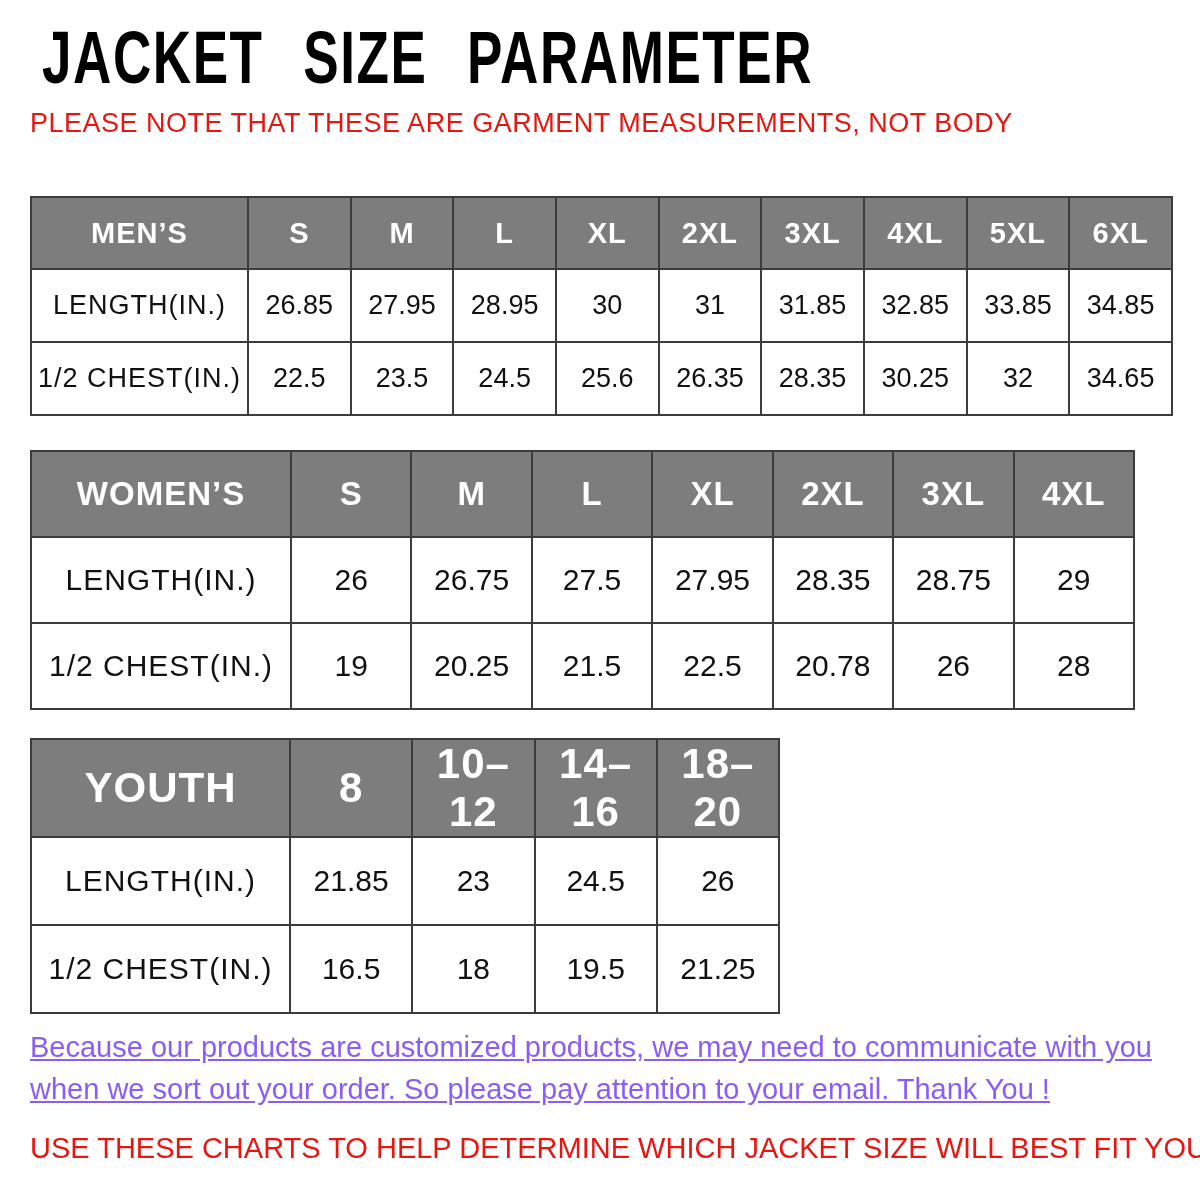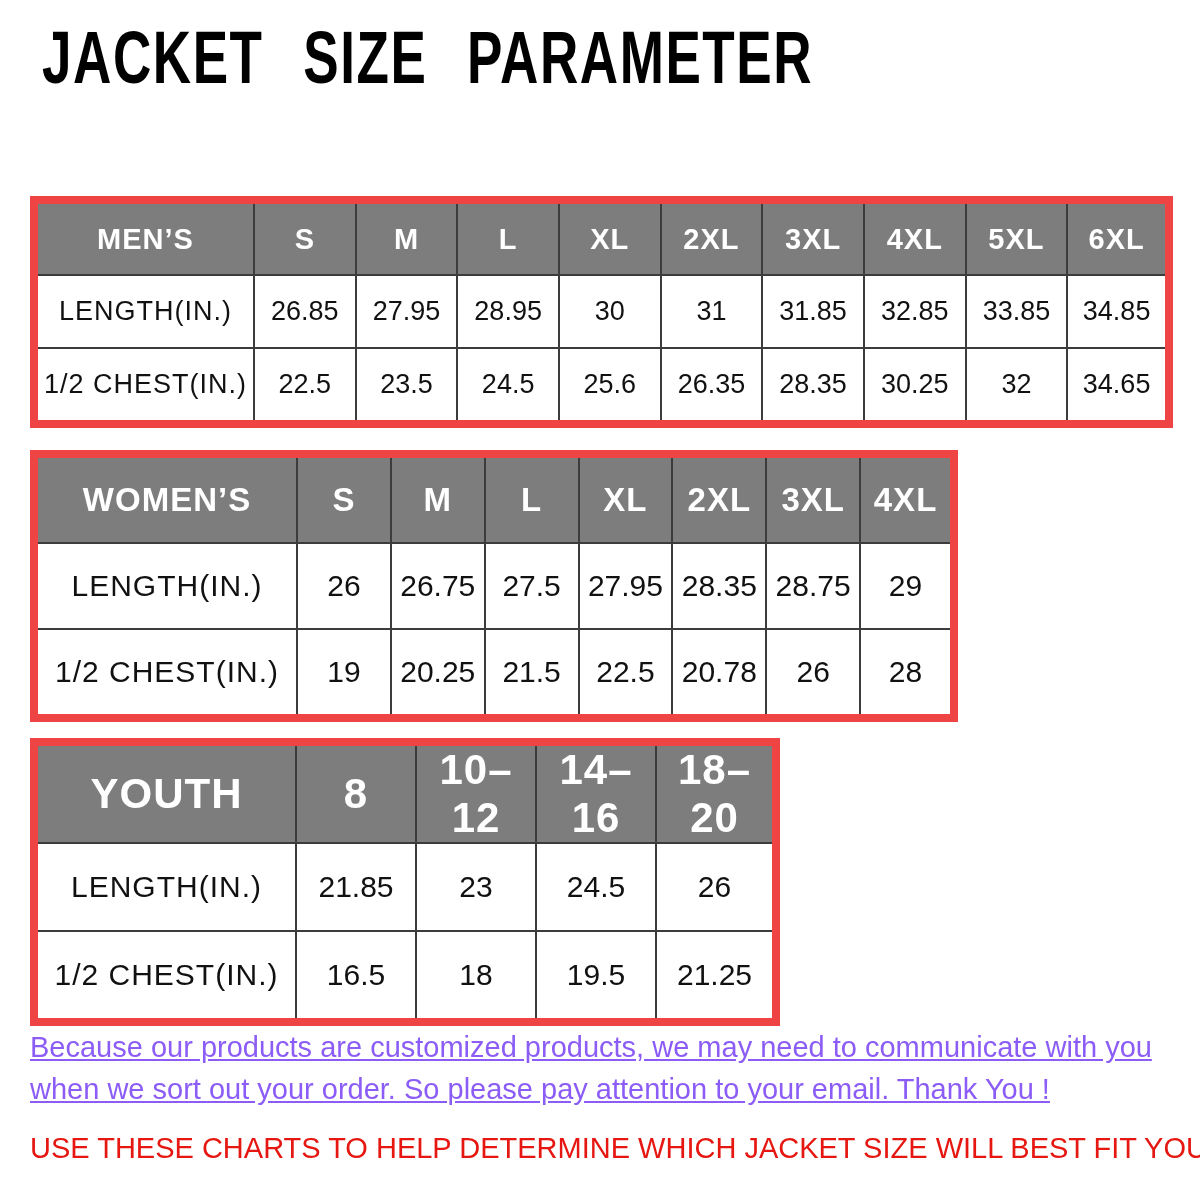--- a/index.html
+++ b/index.html
@@ -46,21 +46,21 @@
     font-weight: 400;
     letter-spacing: 0.5px;
   }
 
   
   table.size-table {
     position: absolute;
     border-collapse: collapse;
     table-layout: fixed;
     background: #ffffff;
-    border: 8px solid #ef4444;
+    border: 2px solid #ef4444;
   }
   table.size-table th,
   table.size-table td {
     border: 2px solid #3c3c3c;
     text-align: center;
     vertical-align: middle;
     padding: 0;
     overflow: hidden;
   }
   table.size-table th {
@@ -78,21 +78,21 @@
     margin-top: 9px;
   }
 
   
   #men-table { left: 30px; top: 196px; width: 1143px; }
   #men-table th { height: 70px; font-size: 29px; }
   #men-table td { height: 71px; font-size: 27px; }
   #men-table th:first-child { width: 215px; }
 
   
-  #women-table { left: 30px; top: 450px; width: 928px; }
+  #women-table { left: 30px; top: 450px; width: 1105px; }
   #women-table th { height: 84px; font-size: 33px; }
   #women-table td { height: 84px; font-size: 30px; }
   #women-table th:first-child { width: 258px; }
 
   
   #youth-table { left: 30px; top: 738px; width: 750px; }
   #youth-table th { height: 84px; font-size: 42px; }
   #youth-table td { height: 86px; font-size: 30px; }
   #youth-table th:first-child { width: 257px; }
 
@@ -118,20 +118,21 @@
 </head>
 <body>
 
 <div class="page">
 
   <div class="title">
     <span class="stretch" style="color: rgb(0, 0, 0);">JACKET SIZE PARAMETER</span>
   </div>
 
   <div class="note" style="color: rgb(230, 22, 16);">
+    <div>PLEASE NOTE THAT THESE ARE GARMENT MEASUREMENTS, NOT BODY</div>
   </div>
 
   <table id="men-table" class="size-table">
       <thead>
         <tr>
           <th>MEN’S</th>
           <th>S</th>
           <th>M</th>
           <th>L</th>
           <th>XL</th>

